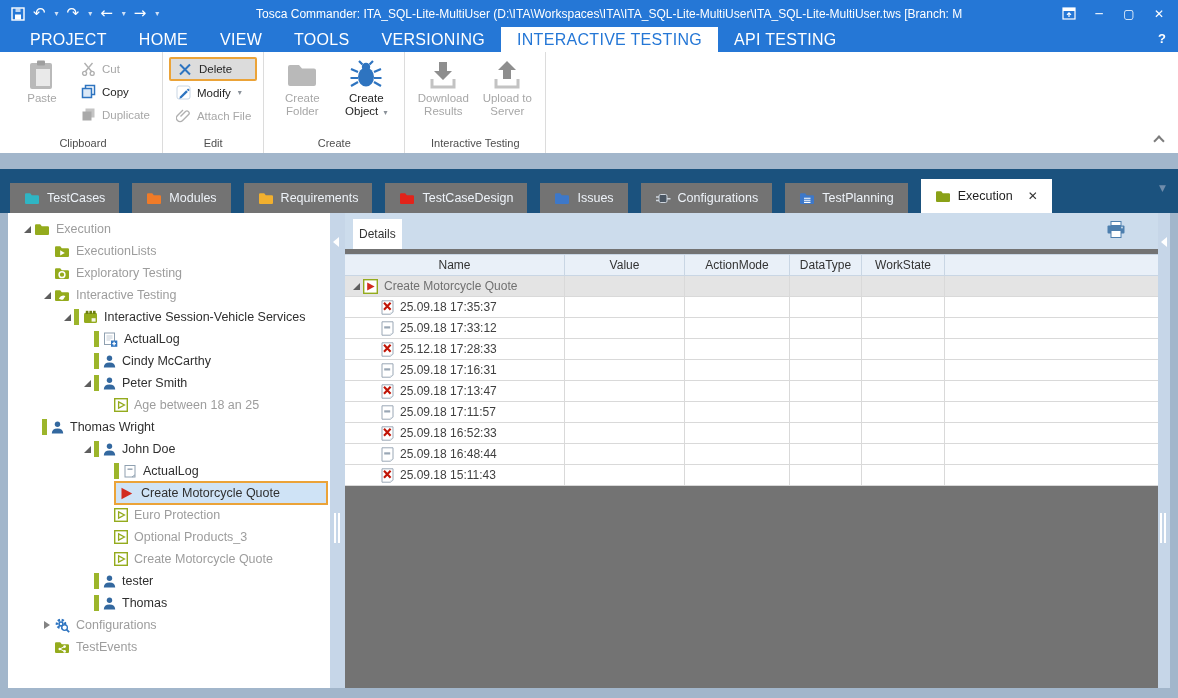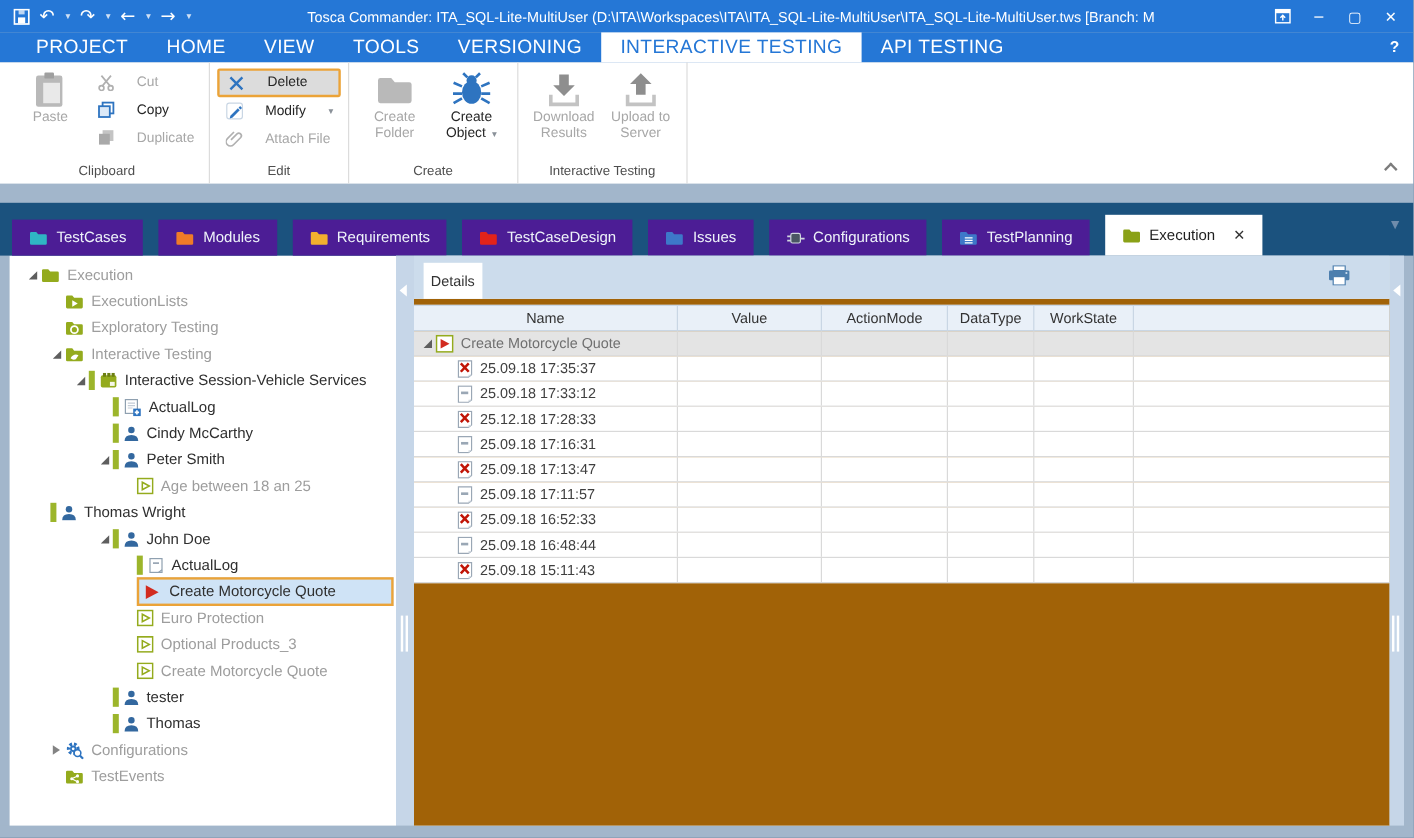--- a/index.html
+++ b/index.html
@@ -27,33 +27,33 @@
   
   .ribbon { height:101px; background:#fff; display:flex; align-items:stretch; padding-left:4px; position:relative; }
   .rgroup { display:flex; flex-direction:column; border-right:1px solid #dcdcdc; padding:2px 6px 0 6px; }
   .rgroup-content { flex:1; display:flex; align-items:flex-start; }
   .rgroup-label { text-align:center; font-size:11px; color:#4e4e4e; padding:3px 0 4px; }
   .bigbtn { width:64px; display:flex; flex-direction:column; align-items:center; padding-top:4px; }
   .bigbtn .bicon { height:34px; display:flex; align-items:center; justify-content:center; }
   .bigbtn .blabel { font-size:11.5px; line-height:13px; text-align:center; color:#252525; }
   .bigbtn.disabled .blabel { color:#a7a7a7; }
   .smallcol { display:flex; flex-direction:column; justify-content:flex-start; padding-top:3px; }
-  .smallbtn { display:flex; align-items:center; gap:17px; height:23px; padding:0 6px; font-size:11.5px; color:#252525; }
+  .smallbtn { display:flex; align-items:center; gap:5px; height:23px; padding:0 6px; font-size:11.5px; color:#252525; }
   .smallbtn.disabled { color:#a7a7a7; }
   .smallbtn .sicon { width:17px; display:flex; justify-content:center; }
   .smallbtn.highlight { border:2px solid #eba338; background:#dcdcdc; border-radius:2px; height:24px; }
   .drop { font-size:8px; color:#8a9199; margin-left:2px; font-family:"DejaVu Sans",sans-serif; }
   .ribbon-collapse { position:absolute; right:14px; bottom:10px; width:9px; height:9px; }
   .ribbon-collapse::before { content:""; position:absolute; left:0; top:3px; width:6px; height:6px;
        border-left:2px solid #7c7c7c; border-top:2px solid #7c7c7c; transform:rotate(45deg); }
 
   
   .frameband { height:16px; background:#a2b6cb; }
   .navstrip { height:44px; background:#1b527e; display:flex; align-items:flex-end; padding-left:10px; position:relative; }
-  .wtab { height:30px; background:#4c1d95; display:flex; align-items:center; gap:7px; padding:0 14px;
+  .wtab { height:30px; background:#737373; display:flex; align-items:center; gap:7px; padding:0 14px;
           margin-right:13px; color:#eef3f9; font-size:12.5px; }
   .wtab.active { height:34px; background:#fff; color:#1f1f1f; }
   .wtab .closex { margin-left:8px; font-size:12px; color:#333; font-family:"DejaVu Sans",sans-serif; }
   .tab-overflow { position:absolute; right:12px; top:14px; color:#6f8cab; font-size:9px; font-family:"DejaVu Sans",sans-serif; }
 
   
   .main { display:flex; height:475px; }
   .edge { background:#a2b6cb; }
   .edge.l { width:8px; } .edge.r { width:8px; }
   .treepanel { width:322px; background:#fff; padding-top:5px; overflow:hidden; }
@@ -77,21 +77,21 @@
   .tsel { display:flex; align-items:center; background:#cfe3f6; border:2px solid #eba338;
           padding:0 4px 0 4px; height:24px; flex:1; margin-right:2px; }
   .tsel .ticon { margin-right:8px; }
 
   
   .details { flex:1; background:#fff; display:flex; flex-direction:column; min-width:0; }
   .dtabrow { height:36px; background:#ccdcec; position:relative; flex:0 0 36px; }
   .dtab { position:absolute; left:8px; top:6px; bottom:0; background:#fff; padding:0 6px;
           display:flex; align-items:center; font-size:12px; color:#333; }
   .printer { position:absolute; right:32px; top:8px; }
-  .dbody { flex:1; background:#a16207; padding-top:5px; }
+  .dbody { flex:1; background:#737373; padding-top:5px; }
   .grid-header { display:flex; height:22px; background:#e9f0f8; border-top:1px solid #c9d6e4; border-bottom:1px solid #c9d6e4; }
   .gh-cell { display:flex; align-items:center; justify-content:center; font-size:12px; color:#333;
              border-right:1px solid #c9d6e4; }
   .gh-fill { flex:1; border-right:none; }
   .grow { display:flex; height:21px; border-bottom:1px solid #d9d9d9; background:#fff; }
   .grow.parent { background:#e4e4e4; }
   .gcell { border-right:1px solid #d9d9d9; height:100%; }
   .gname { display:flex; align-items:center; font-size:12px; color:#3f3f3f; }
   .grow.parent .gname { color:#707070; }
   .gexp { width:14px; margin-left:4px; display:flex; justify-content:center; }

